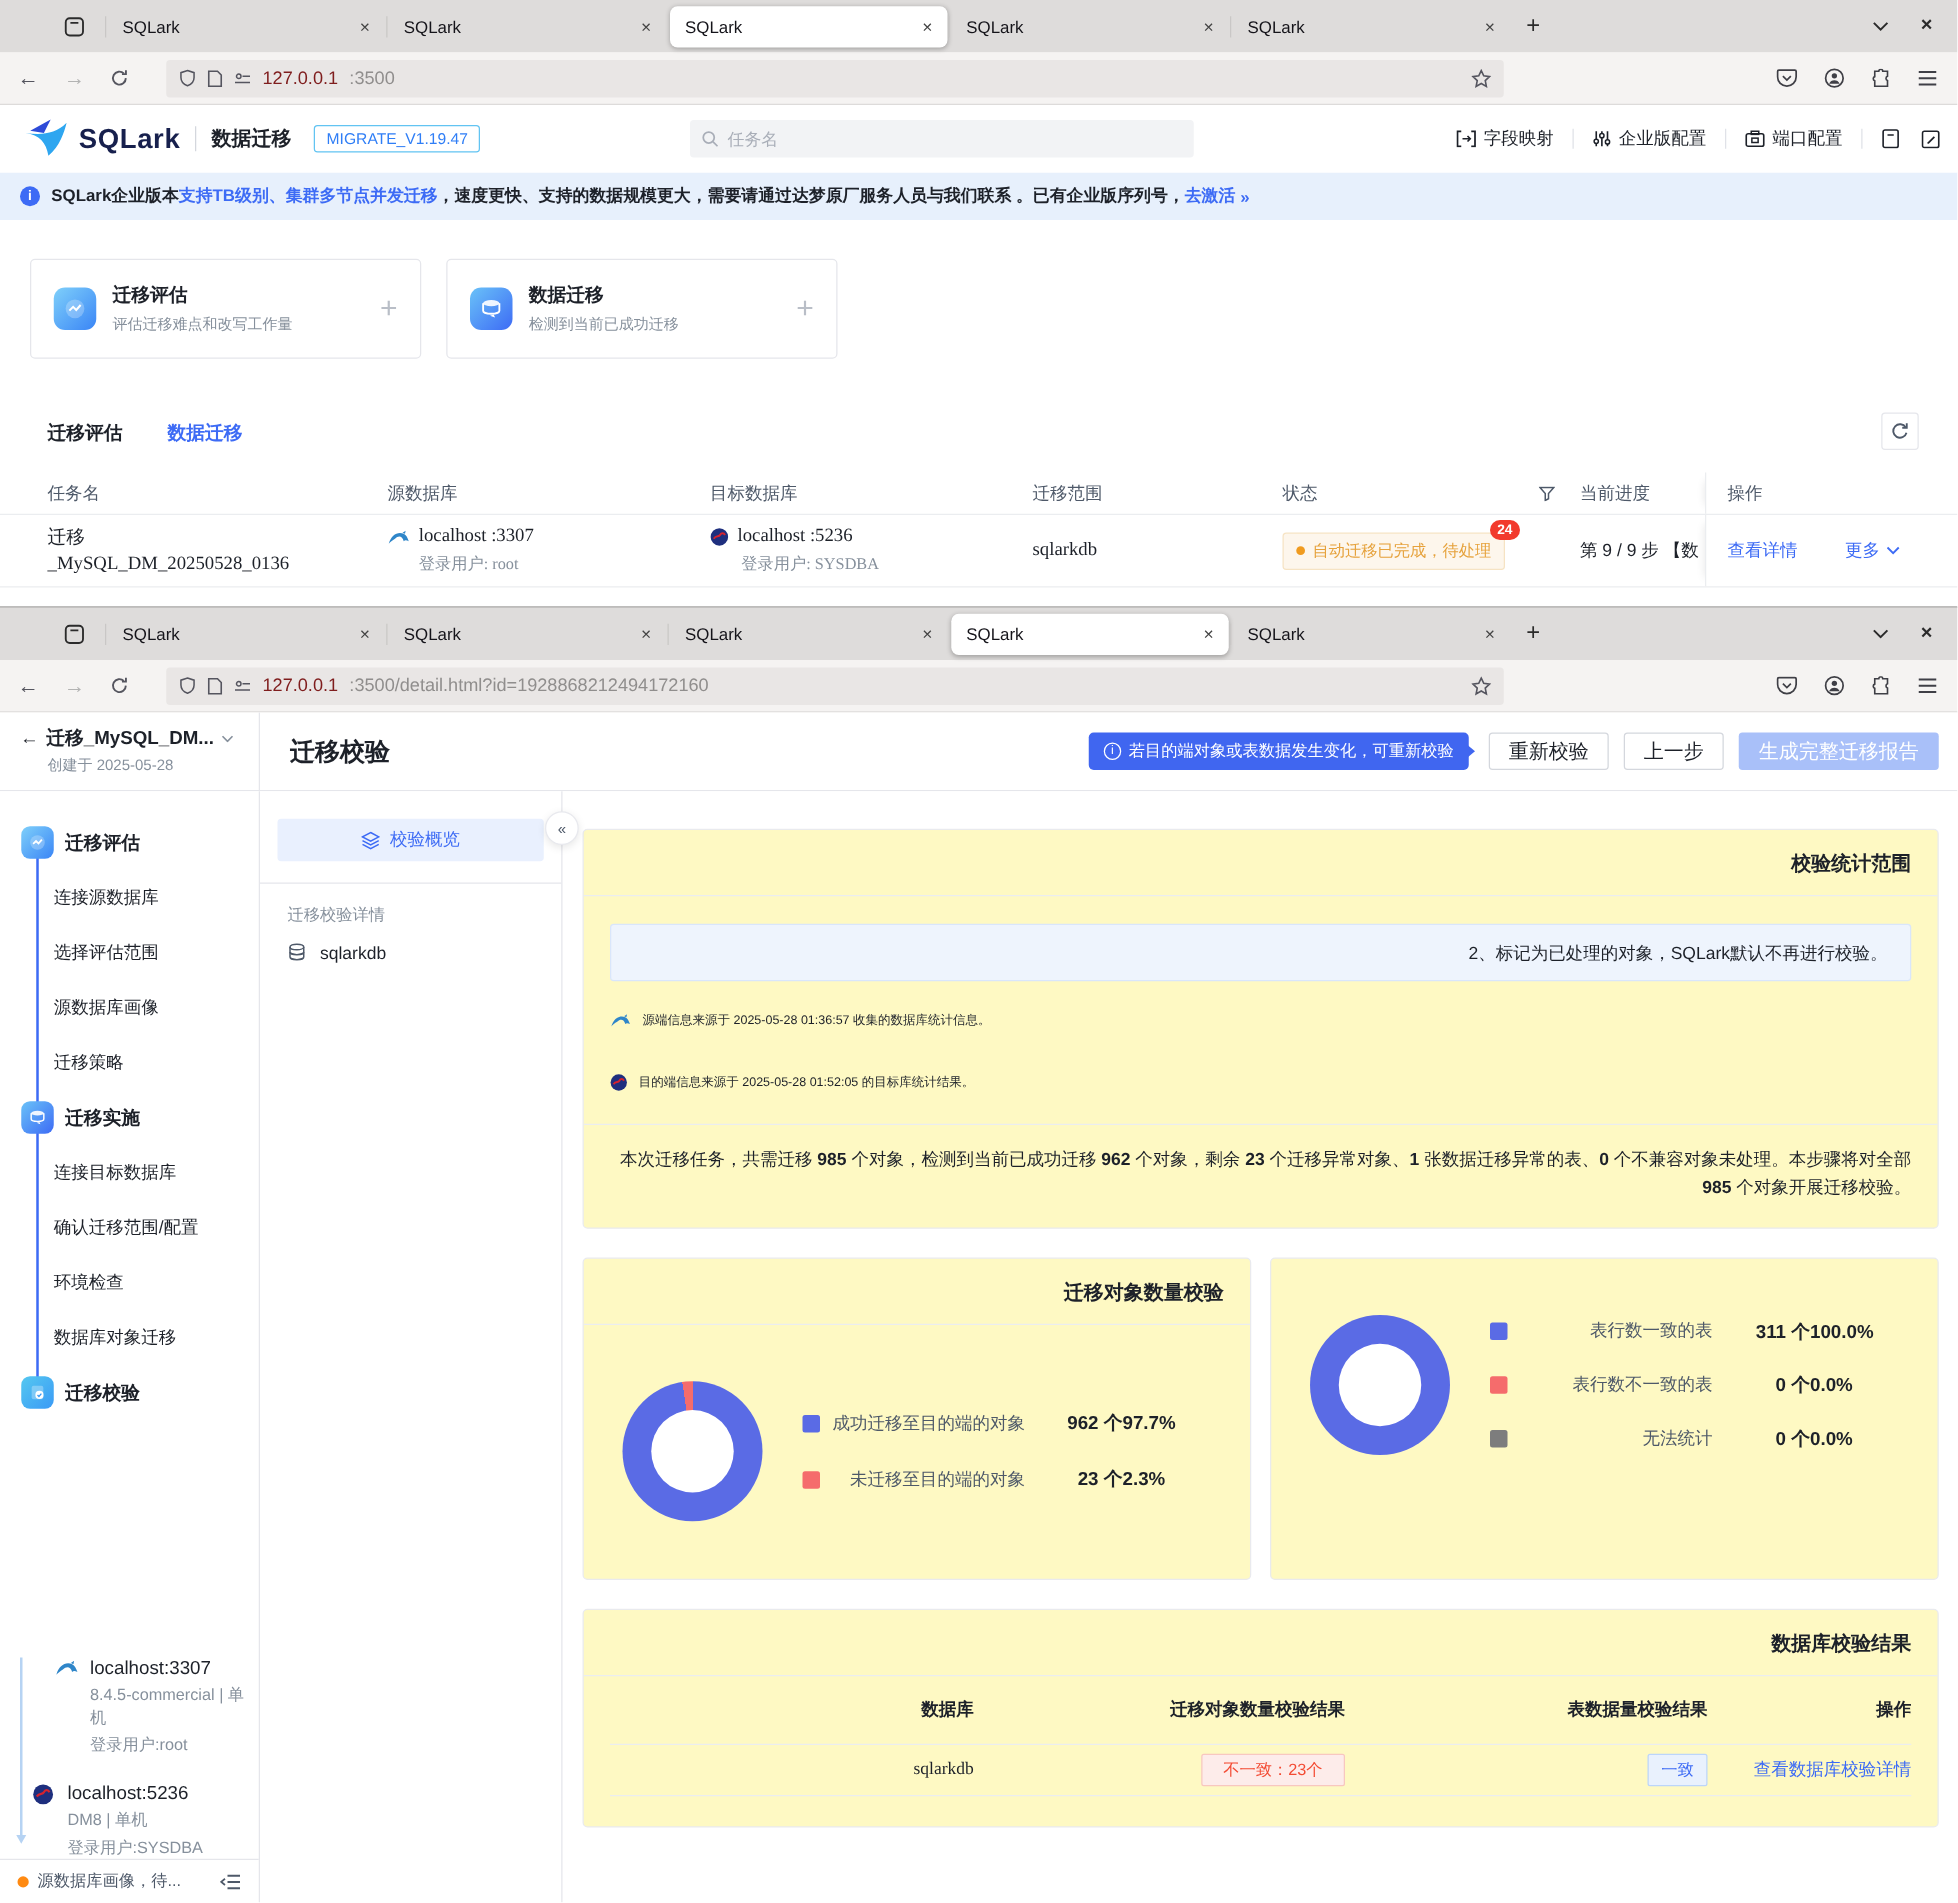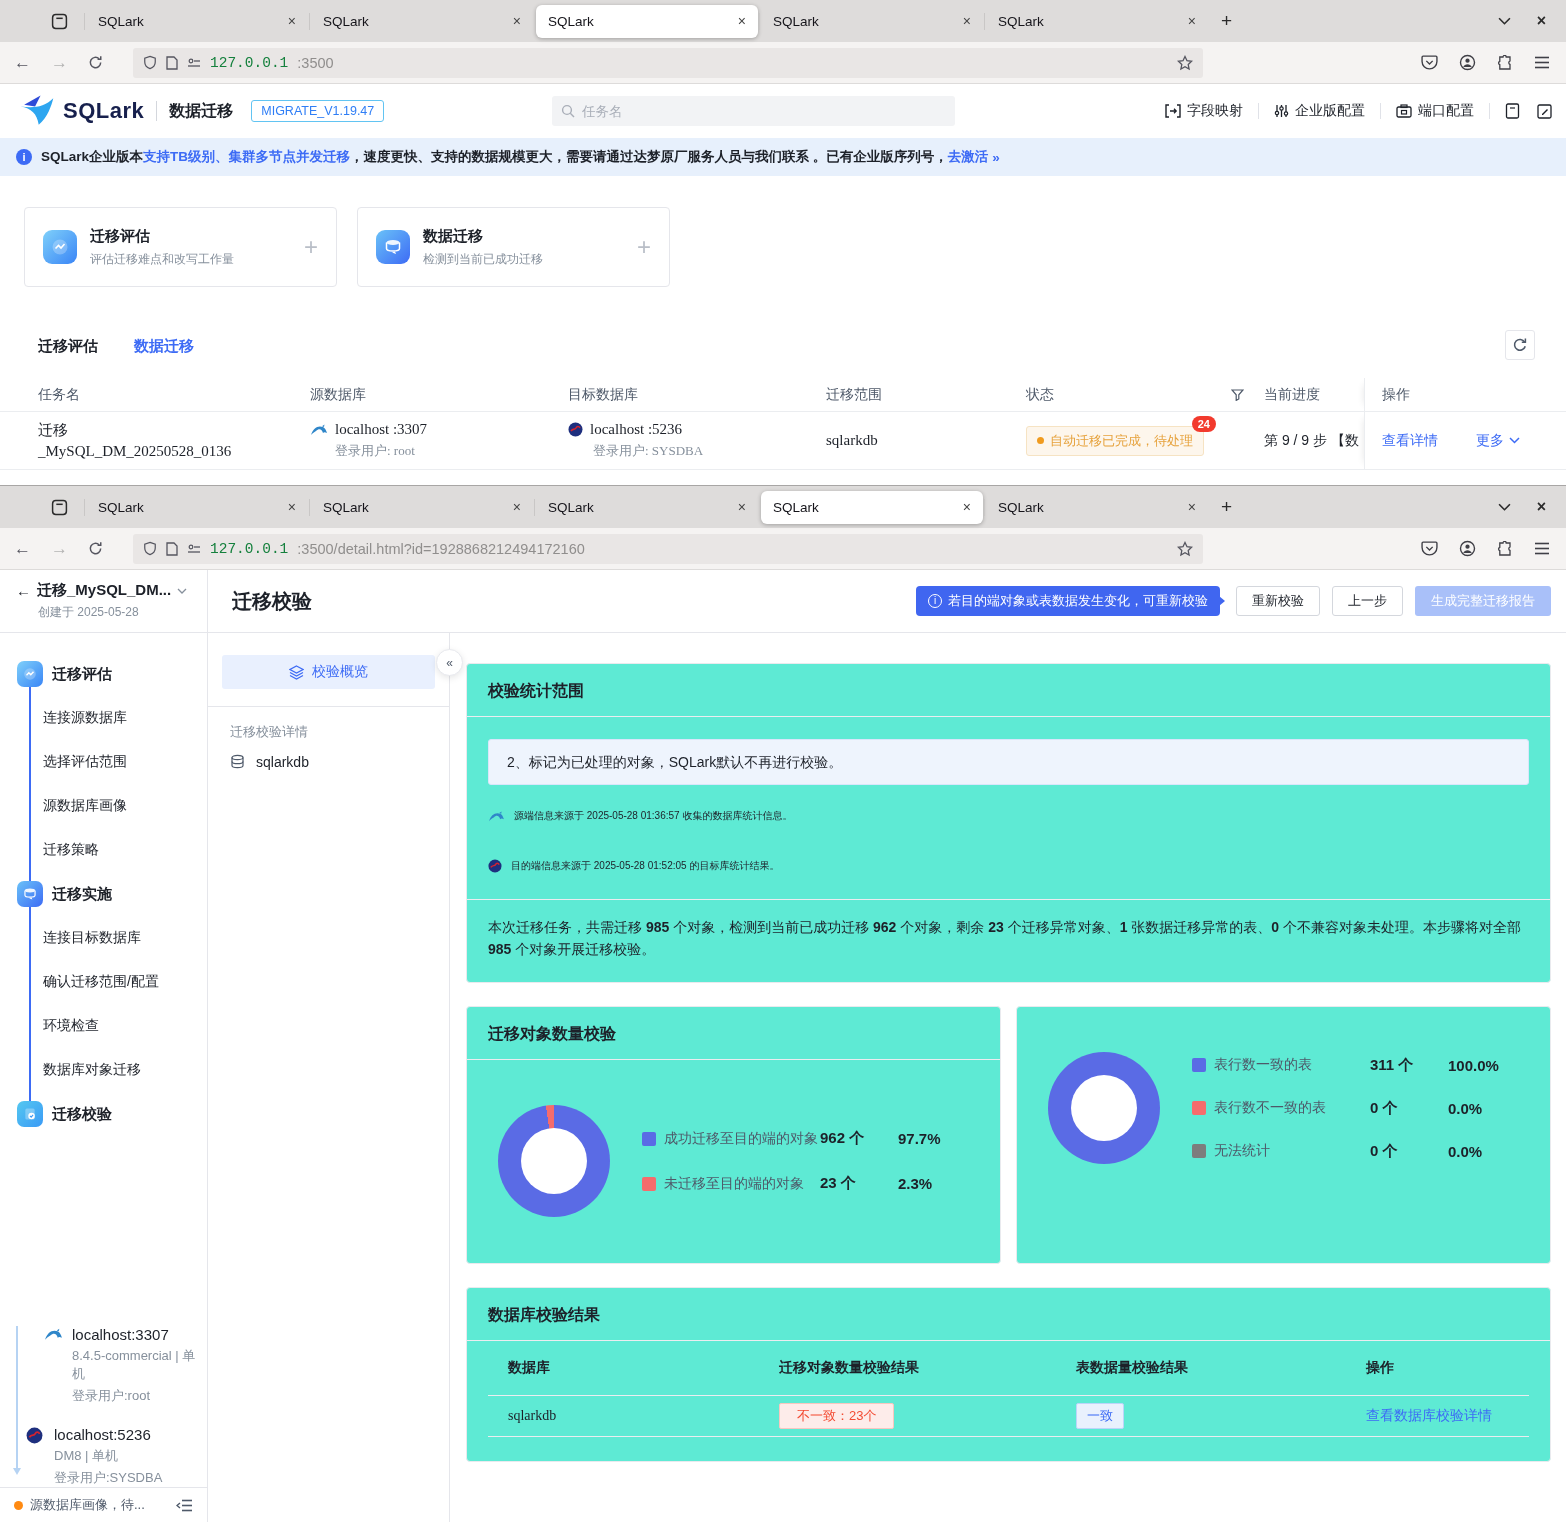--- a/index.html
+++ b/index.html
@@ -14,21 +14,21 @@
   .tab:not(.active):not(:first-of-type)::before { content:""; position:absolute; left:-2px; top:8px; bottom:8px; width:1px; background:#c9c7c6; }
   .tab.active { background:#fff; box-shadow:0 1px 4px rgba(0,0,0,.28); }
   .tab-label { flex:1; overflow:hidden; white-space:nowrap; }
   .tab-close { color:#444; font-size:14px; padding:0 4px; }
   .tb-new { font-size:19px; color:#2b2b2b; padding:2px 10px; }
   .tb-right { margin-left:auto; display:flex; align-items:center; gap:26px; padding-right:14px; color:#2b2b2b; }
   .urlrow { height:42px; background:#f5f3f2; display:flex; align-items:center; border-bottom:1px solid #dddbda; }
   .navbtns { display:flex; align-items:center; gap:20px; margin-left:14px; color:#55555f; font-size:17px; }
   .navbtns .fwd { color:#b3b3b3; }
   .urlfield { width:1070px; height:30px; margin-left:30px; background:#e9e6e5; border-radius:3px; display:flex; align-items:center; padding:0 10px; font-size:14.5px; gap:9px; }
-  .url-host { color:#15803d;font-family:Liberation Mono, monospace; }
+  .url-host { color:#7f1d1d; }
   .url-rest { color:#908e8d; flex:1; white-space:nowrap; overflow:hidden; }
   .uf-star { margin-left:auto; }
   .chrome-icons { margin-left:auto; display:flex; align-items:center; gap:21px; padding-right:16px; }
   svg.ci { display:block; }
 
   
   .appheader { height:54px; background:#fff; display:flex; align-items:center; padding:0 16px; position:relative; }
   .brand { font-size:22px; font-weight:700; color:#17204d; margin-left:7px; letter-spacing:.5px; }
   .brand-sep { width:1px; height:20px; background:#d4d7dd; margin:0 12px; }
   .product { font-size:16px; font-weight:700; color:#1d2129; }
@@ -89,21 +89,21 @@
   .sb-head-line { display:flex; align-items:center; gap:6px; font-size:15px; font-weight:700; }
   .back-arrow { font-size:15px; color:#1d2129; }
   .sb-chev { font-size:10px; color:#86909c; }
   .sb-created { font-size:12px; color:#86909c; margin:4px 0 0 22px; }
   .m2head { flex:1; display:flex; align-items:center; padding:0 15px 0 24px; }
   .m2title { font-size:20px; font-weight:700; }
   .m2right { margin-left:auto; display:flex; align-items:center; gap:12px; }
   .tip { background:#4066f0; color:#fff; font-size:13px; height:30px; display:flex; align-items:center; padding:0 12px; border-radius:4px; position:relative; margin-right:4px; }
   .tip::after { content:""; position:absolute; right:-5px; top:50%; margin-top:-5px; border-left:6px solid #4066f0; border-top:5px solid transparent; border-bottom:5px solid transparent; }
   .tip-i { width:14px; height:14px; border:1px solid #fff; border-radius:50%; font-size:10px; line-height:12px; text-align:center; margin-right:6px; font-style:normal; }
-  .btn { height:30px; padding:0 15px; border:1px solid #d4d7dd; border-radius:3px; background:#fff; font-size:13px; color:#1d2129; display:flex; align-items:center; }
+  .btn { height:30px; padding:0 15px; border:1px solid #d4d7dd; border-radius:3px; background:#fff; font-size:16px; color:#1d2129; display:flex; align-items:center; }
   .btn.disabled { background:#a9c0f9; border:none; color:#fff; padding:0 16px; }
 
   .app2body { display:flex; height:889px; background:#fff; }
   .sidebar { width:208px; flex:0 0 auto; border-right:1px solid #e5e6eb; display:flex; flex-direction:column; }
   .sb-nav { flex:1; padding-top:19px; position:relative; }
   .nav-line { position:absolute; left:29px; top:52px; height:424px; width:2px; background:#3d6bf5; }
   .sb-sec { height:44px; display:flex; align-items:center; padding-left:17px; gap:9px; font-size:15px; font-weight:700; position:relative; }
   .sb-ico { width:26px; height:26px; border-radius:7px; display:flex; align-items:center; justify-content:center; position:relative; z-index:1; }
   .ico-eval { background:linear-gradient(135deg,#7fd0fa,#3a85f6); }
   .ico-impl { background:linear-gradient(135deg,#6ac2f8,#3d6bf5); }
@@ -123,21 +123,21 @@
   .panel2 { width:242px; flex:0 0 auto; border-right:1px solid #e5e6eb; padding:22px 14px 0; position:relative; }
   .ov-item { height:34px; background:#e9f0fe; border-radius:3px; color:#3d6bf5; font-size:14px; display:flex; align-items:center; justify-content:center; gap:8px; }
   .p2div { border-top:1px solid #e5e6eb; margin:17px -14px 0; }
   .p2label { margin:16px 0 0 8px; color:#86909c; font-size:13px; }
   .p2db { margin:13px 0 0 8px; padding-left:26px; position:relative; font-size:14px; }
   .p2db .dbico { position:absolute; left:0; top:0; }
   .collapse { position:absolute; left:436px; top:16px; width:27px; height:27px; border-radius:50%; background:#fff; border:1px solid #e8e9ee; box-shadow:0 2px 7px rgba(0,0,0,.10); display:flex; align-items:center; justify-content:center; color:#4e5969; font-size:12px; z-index:5; }
   .app2body { position:relative; }
 
   .main2 { flex:1; padding:30px 15px 0 16px; overflow:hidden; }
-  .card { border:1px solid #e9eaee; border-radius:4px; background:#5eead4; }
+  .card { border:1px solid #e9eaee; border-radius:4px; background:#fef9c3;text-align:right; }
   .card-h { padding:17px 21px 14px; font-size:16px; font-weight:700; border-bottom:1px solid #ebedf0; }
   .notice { margin:22px 21px 0; background:#eef4fd; border:1px solid #d9e6fb; border-radius:3px; padding:10px 18px; font-size:14px; line-height:24px; }
   .srcline { margin:24px 0 0 21px; display:flex; align-items:center; gap:9px; font-size:10px; }
   .srcline.tgt { margin-top:36px; }
   .sumdiv { margin-top:26px; border-top:1px solid #ebedf0; }
   .summary { padding:16px 21px 22px; font-size:14px; line-height:22px; }
   .summary b { font-weight:700; }
 
   .charts { display:flex; gap:15px; margin-top:23px; }
   .chart-card { flex:1; height:258px; }

